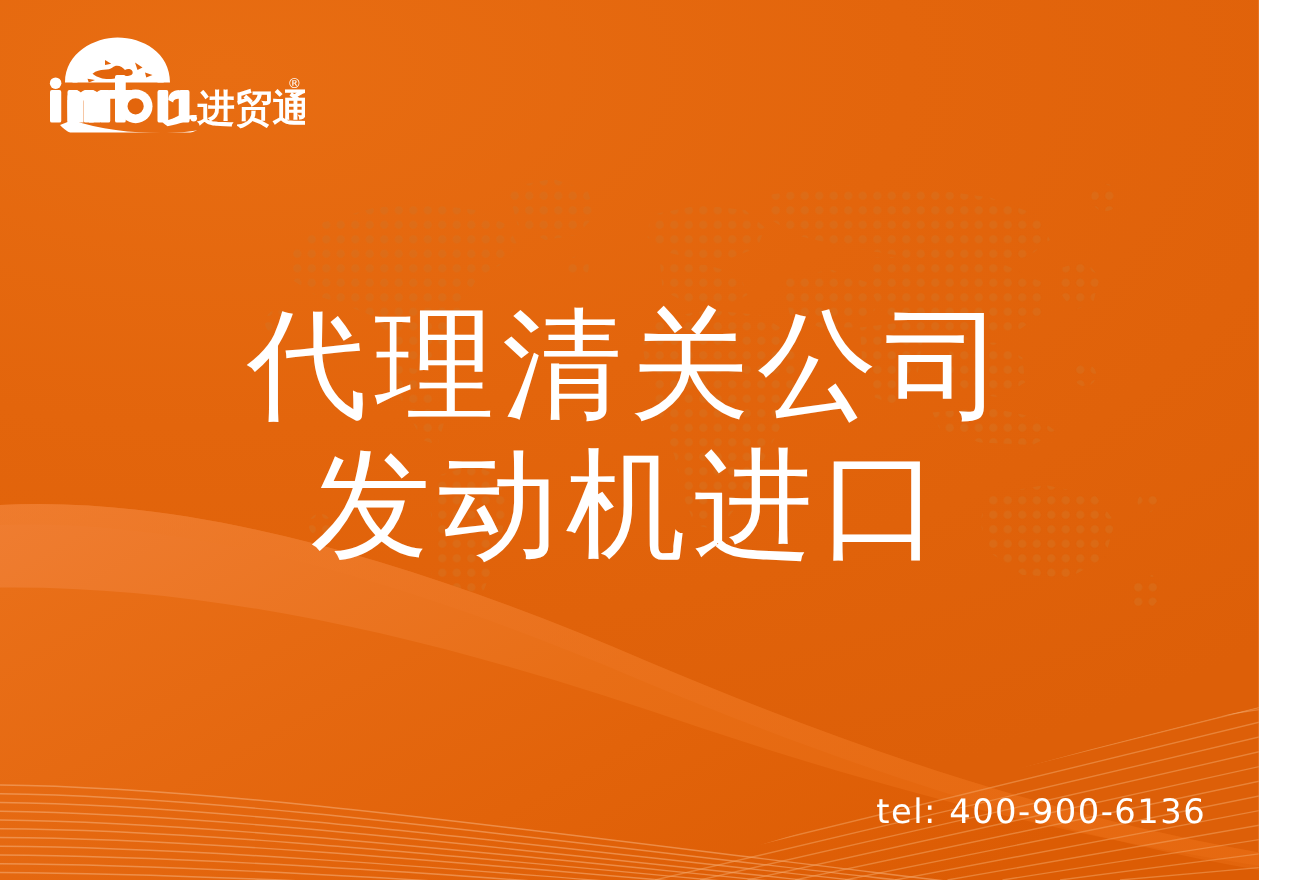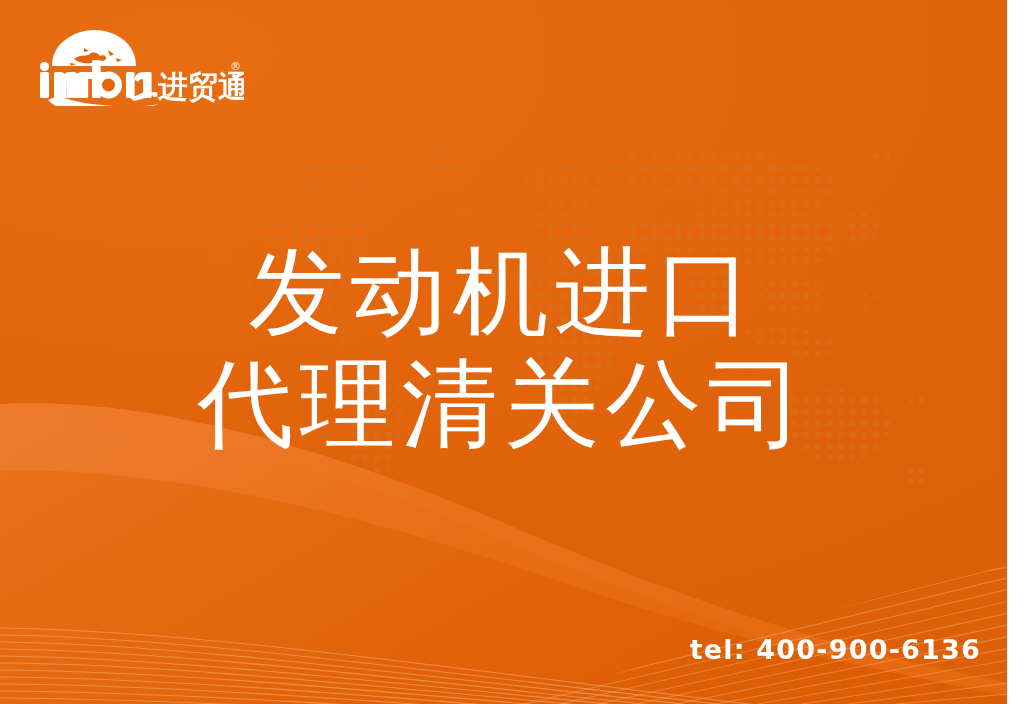--- a/index.html
+++ b/index.html
@@ -69,25 +69,25 @@
     letter-spacing:6px;
     color:#ffffff;
     white-space:nowrap;
   }
   .headline .line1{ font-size:96px; }
   .headline .line2{ font-size:96px; }
 
   
   .tel{
     position:absolute;
-    right:26px;
+    right:42px;
     top:634px;
     color:#ffffff;
     font-family:"DejaVu Sans","Liberation Sans",sans-serif;
-    font-weight:700;
+    font-weight:400;
     font-size:27px;
     letter-spacing:1.2px;
     white-space:nowrap;
   }
 </style>
 </head>
 <body>
 
 <div class="stage">
 
@@ -282,19 +282,19 @@
       <g fill="#ffffff">
         <path d="M14 74 C 30 92, 84 96, 124 78 C 108 82, 56 82, 24 70 Z"></path>
         <path d="M96 72 C 104 68, 114 66, 124 66 C 118 70, 110 73, 100 75 Z"></path>
         <path d="M104 69 L116 63 L112 70 Z"></path>
         <circle cx="121" cy="68.5" r="2.6"></circle>
       </g>
     </svg>
   </div>
 
   <div class="headline">
+    <span class="line line2">代理清关公司</span>
     <span class="line line1">发动机进口</span>
-    <span class="line line2">代理清关公司</span>
   </div>
 
   <div class="tel">tel: 400-900-6136</div>
 
 </div>
 
 </body></html>

